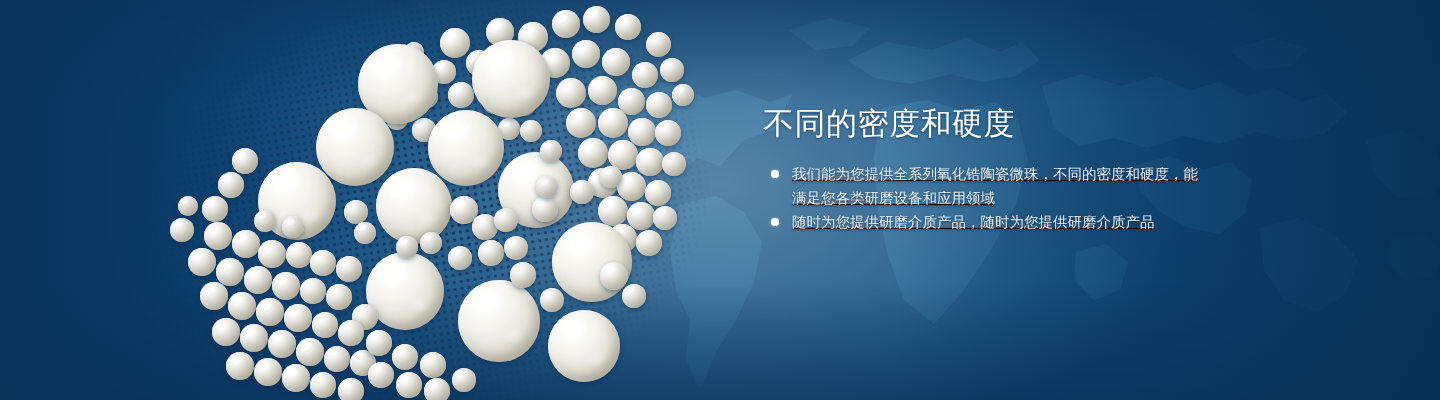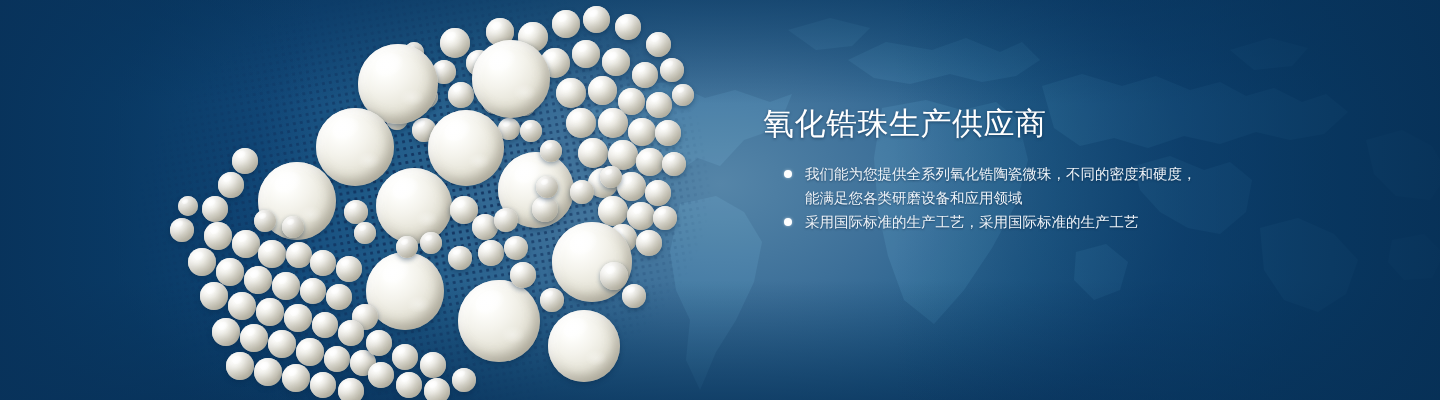--- a/index.html
+++ b/index.html
@@ -110,21 +110,21 @@
   .headline {
     color: #ffffff;
     font-size: 31px;
     font-weight: 400;
     letter-spacing: 0.5px;
     line-height: 40px;
     margin: 0 0 18px 0;
     text-shadow: 0 1px 3px rgba(4,30,58,0.55);
     white-space: nowrap;
   }
-  .bullets { list-style: none; margin: 16px; padding: 0; }
+  .bullets { list-style: none; margin: 3px; padding: 0; text-decoration: underline; }
   .bullet {
     position: relative;
     color: #eef3f8;
     font-size: 14.5px;
     line-height: 24px;
     padding-left: 26px;
     margin-bottom: 0px;
     text-shadow: 0 1px 2px rgba(4,30,58,0.5);
   }
   .bullet .dot {
@@ -289,26 +289,26 @@
     <span class="bead" style="left:600px;top:262px;width:28px;height:28px;"></span>
     <span class="bead" style="left:622px;top:284px;width:24px;height:24px;"></span>
     <span class="bead" style="left:570px;top:180px;width:24px;height:24px;"></span>
     <span class="bead" style="left:600px;top:166px;width:22px;height:22px;"></span>
     <span class="bead" style="left:494px;top:208px;width:24px;height:24px;"></span>
     <span class="bead" style="left:520px;top:120px;width:22px;height:22px;"></span>
     <span class="bead" style="left:540px;top:140px;width:22px;height:22px;"></span>
   </div>
 
   <div class="copy">
-    <h1 class="headline">氧化锆珠生产供应商</h1>
+    <h1 class="headline">不同的密度和硬度</h1>
     <ul class="bullets">
       <li class="bullet">
         <span class="dot"></span>
         <span>我们能为您提供全系列氧化锆陶瓷微珠，不同的密度和硬度，能满足您各类研磨设备和应用领域</span>
       </li>
       <li class="bullet">
         <span class="dot"></span>
-        <span>采用国际标准的生产工艺，采用国际标准的生产工艺</span>
+        <span>随时为您提供研磨介质产品，随时为您提供研磨介质产品</span>
       </li>
     </ul>
   </div>
 
 </div>
 
 </body></html>

